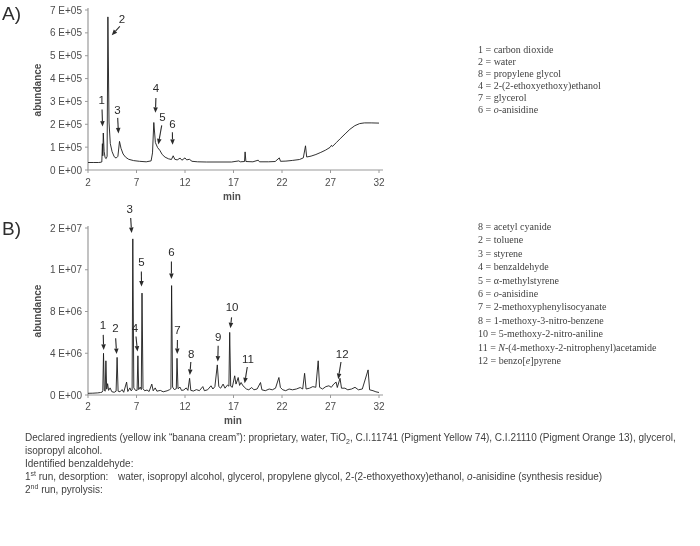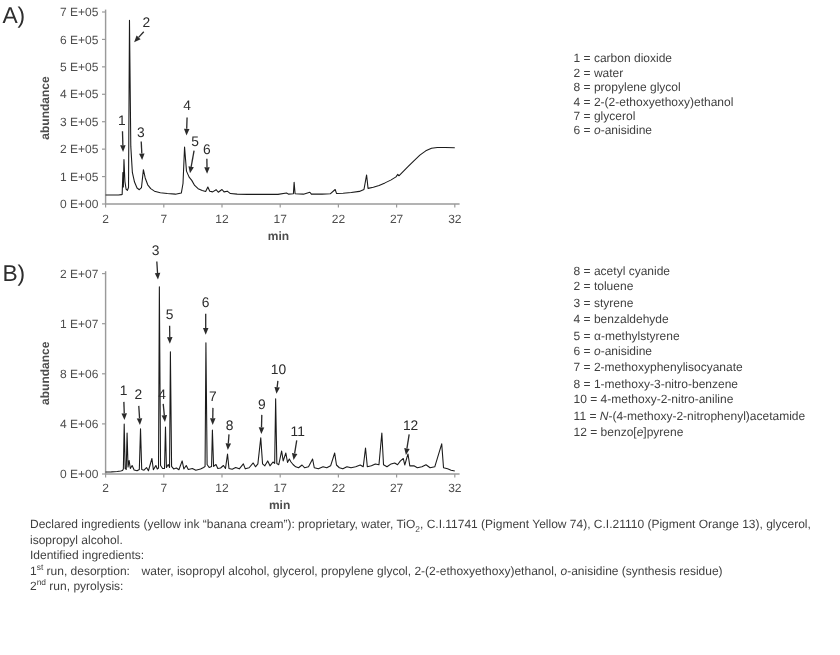--- a/index.html
+++ b/index.html
@@ -5,21 +5,21 @@
   html,body{margin:0;padding:0;background:#fff;}
   .figure{position:relative;width:700px;height:546px;background:#fff;
           font-family:"Liberation Sans",sans-serif;color:#3f3f3f;overflow:hidden;}
   #charts{position:absolute;left:0;top:0;font-family:"Liberation Sans",sans-serif;}
   .panel-label{position:absolute;font-size:19px;color:#2e2e2e;}
   #panelA{left:2px;top:3px;}
   #panelB{left:2px;top:218px;}
   .legend{position:absolute;left:478px;font-size:10px;color:#3f3f3f;}
   #legendA{top:44px;line-height:12px;}
   #legendB{top:220px;line-height:13.4px;}
-  .legend div{white-space:nowrap;}
+  .legend div{white-space:nowrap;font-family:Liberation Serif, serif;}
   .caption{position:absolute;left:25px;top:431px;width:663px;font-size:10px;
            line-height:13px;color:#3f3f3f;}
   .cap-row{display:flex;}
   .cap-label{flex:0 0 93px;}
   .cap-text{flex:1;}
   sup,sub{font-size:7px;line-height:0;}
   i{font-style:italic;}
 </style>
 </head>
 <body>
@@ -160,28 +160,28 @@
     </div>
   <div id="legendB" class="legend">
       <div>8 = acetyl cyanide</div>
       <div>2 = toluene</div>
       <div>3 = styrene</div>
       <div>4 = benzaldehyde</div>
       <div>5 = α-methylstyrene</div>
       <div>6 = <i>o</i>-anisidine</div>
       <div>7 = 2-methoxyphenylisocyanate</div>
       <div>8 = 1-methoxy-3-nitro-benzene</div>
-      <div>10 = 4-methoxy-2-nitro-aniline</div>
+      <div>10 = 5-methoxy-2-nitro-aniline</div>
       <div>11 = <i>N</i>-(4-methoxy-2-nitrophenyl)acetamide</div>
       <div>12 = benzo[<i>e</i>]pyrene</div>
     </div>
 
   <div class="caption">
     <div class="cap-line">Declared ingredients (yellow ink “banana cream”): proprietary, water, TiO<sub>2</sub>, C.I.11741 (Pigment Yellow 74), C.I.21110 (Pigment Orange 13), glycerol, isopropyl alcohol.</div>
-    <div class="cap-line">Identified ingredients:</div>
+    <div class="cap-line">Identified benzaldehyde:</div>
     <div class="cap-row">
       <div class="cap-label">1<sup>st</sup> run, desorption:</div>
       <div class="cap-text">water, isopropyl alcohol, glycerol, propylene glycol, 2-(2-ethoxyethoxy)ethanol, <i>o</i>-anisidine (synthesis residue)</div>
     </div>
     <div class="cap-row">
       <div class="cap-label">2<sup>nd</sup> run, pyrolysis:</div>
     </div>
   </div>
 
 </div>

